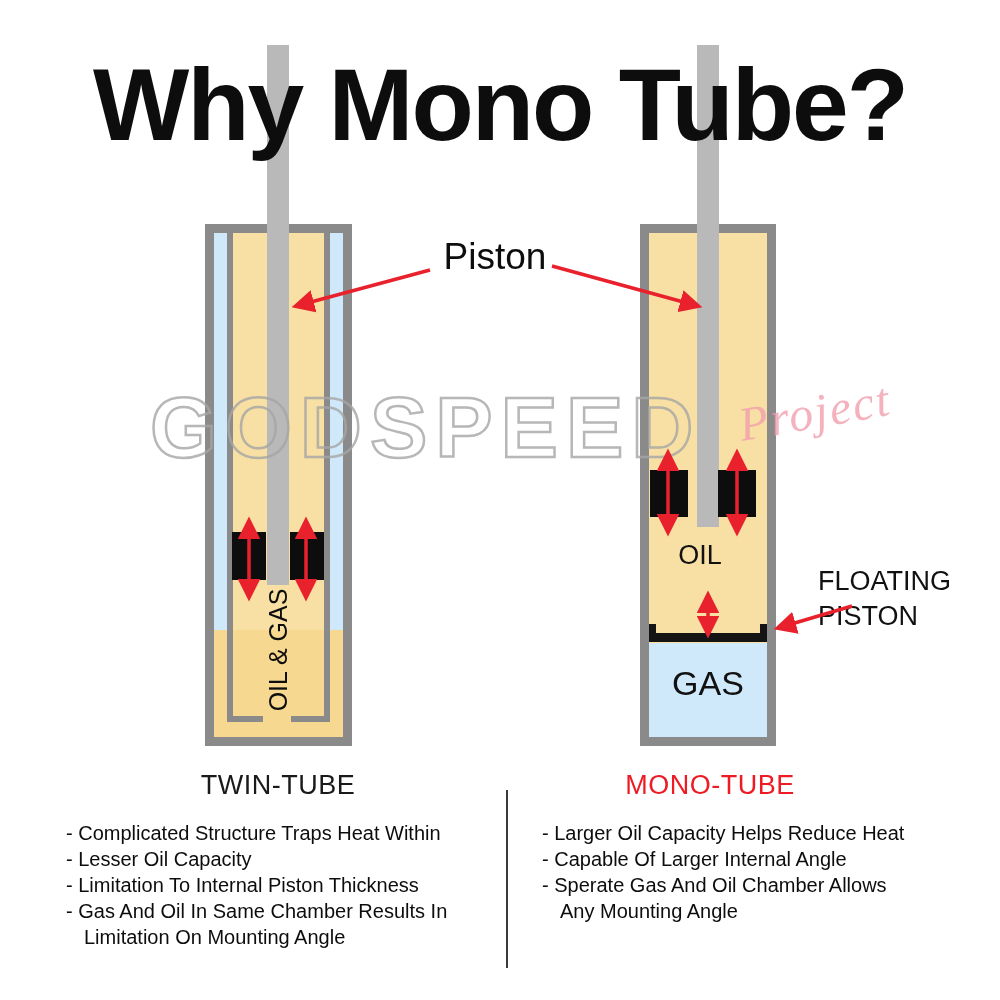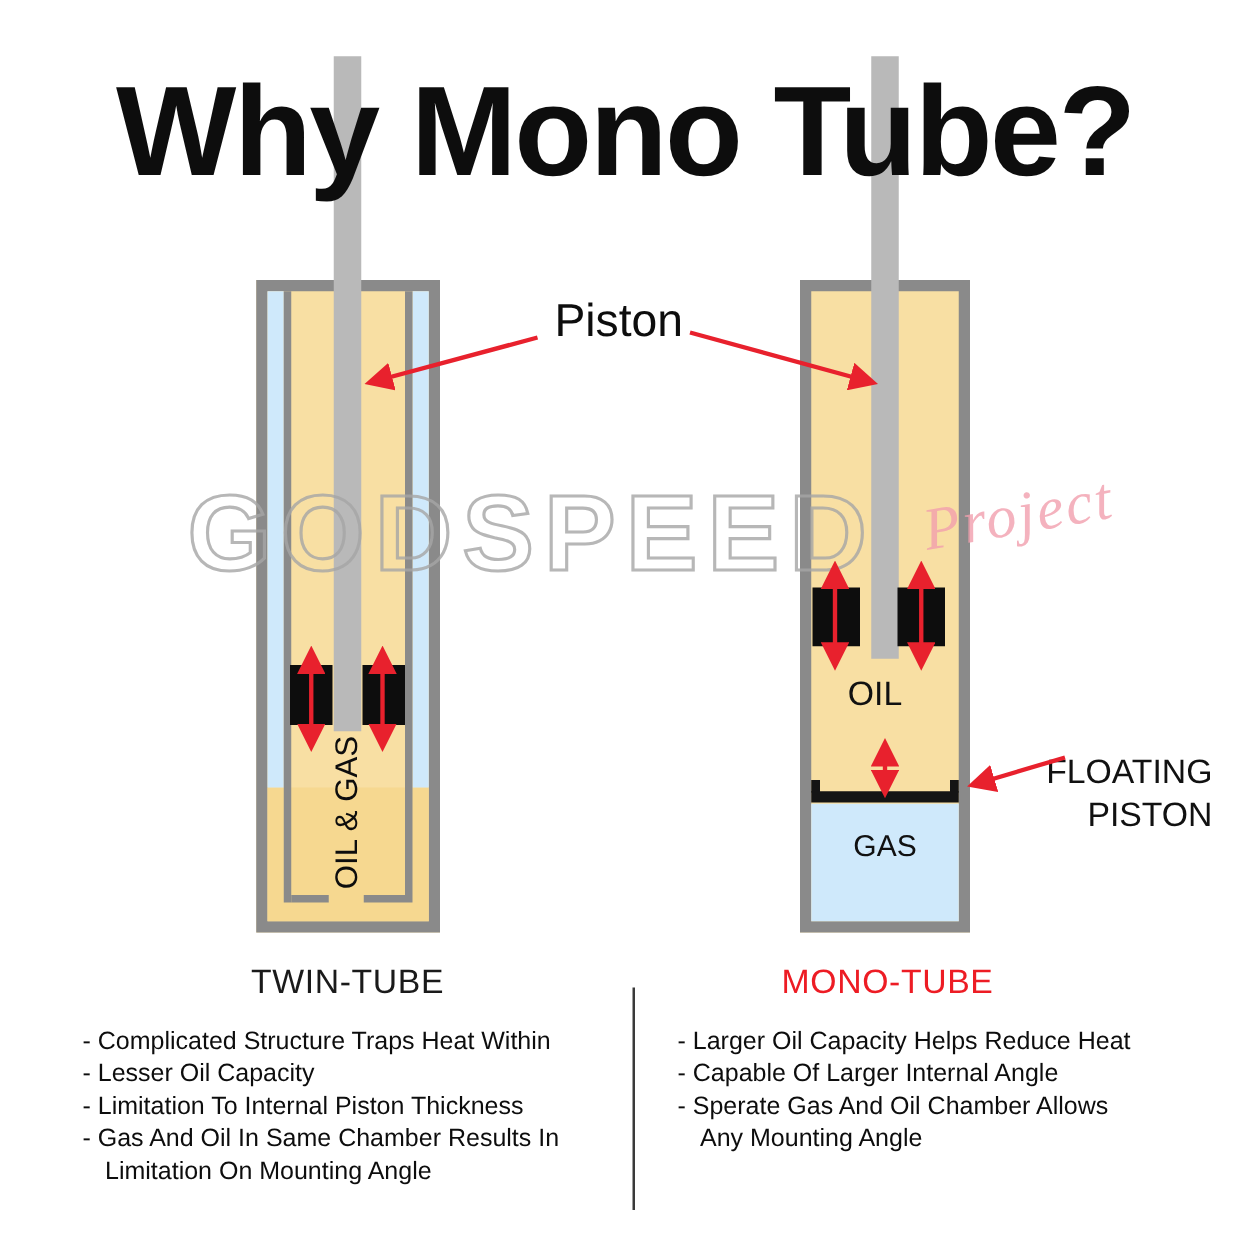--- a/index.html
+++ b/index.html
@@ -40,25 +40,25 @@
   .pblock{background:#0d0d0d;z-index:5;}
   .tp-l{left:232px;top:532px;width:34px;height:48px;}
   .tp-r{left:290px;top:532px;width:34px;height:48px;}
   .mp-l{left:650px;top:470px;width:38px;height:47px;}
   .mp-r{left:718px;top:470px;width:38px;height:47px;}
 
   
   .oilgas{left:278px;top:650px;transform:translate(-50%,-50%) rotate(-90deg);
           font-size:25px;white-space:nowrap;z-index:5;color:#0d0d0d;}
   .oil-label{left:632px;top:540px;width:136px;text-align:center;font-size:27px;z-index:5;}
-  .gas-label{left:640px;top:664px;width:136px;text-align:center;font-size:24px;z-index:5;}
+  .gas-label{left:640px;top:664px;width:136px;text-align:center;font-size:34px;z-index:5;}
 
   
   .piston-label{left:400px;top:236px;width:190px;text-align:center;font-size:37px;z-index:7;color:#0d0d0d;}
-  .floating-label{left:818px;top:600px;width:152px;text-align:right;font-size:27px;line-height:35px;z-index:7;}
+  .floating-label{left:818px;top:564px;width:152px;text-align:left;font-size:27px;line-height:35px;z-index:7;}
 
   
   .caption{font-size:27px;letter-spacing:0.5px;z-index:7;text-align:center;}
   .caption-twin{left:160px;top:770px;width:236px;color:#1a1a1a;}
   .caption-mono{left:600px;top:770px;width:220px;color:#ed1c24;}
 
   
   .divider{left:506px;top:790px;width:2px;height:178px;background:#3a3a3a;z-index:6;}
   .points{top:820px;font-size:20px;line-height:26px;z-index:6;color:#0d0d0d;}
   .points-twin{left:66px;width:445px;}

